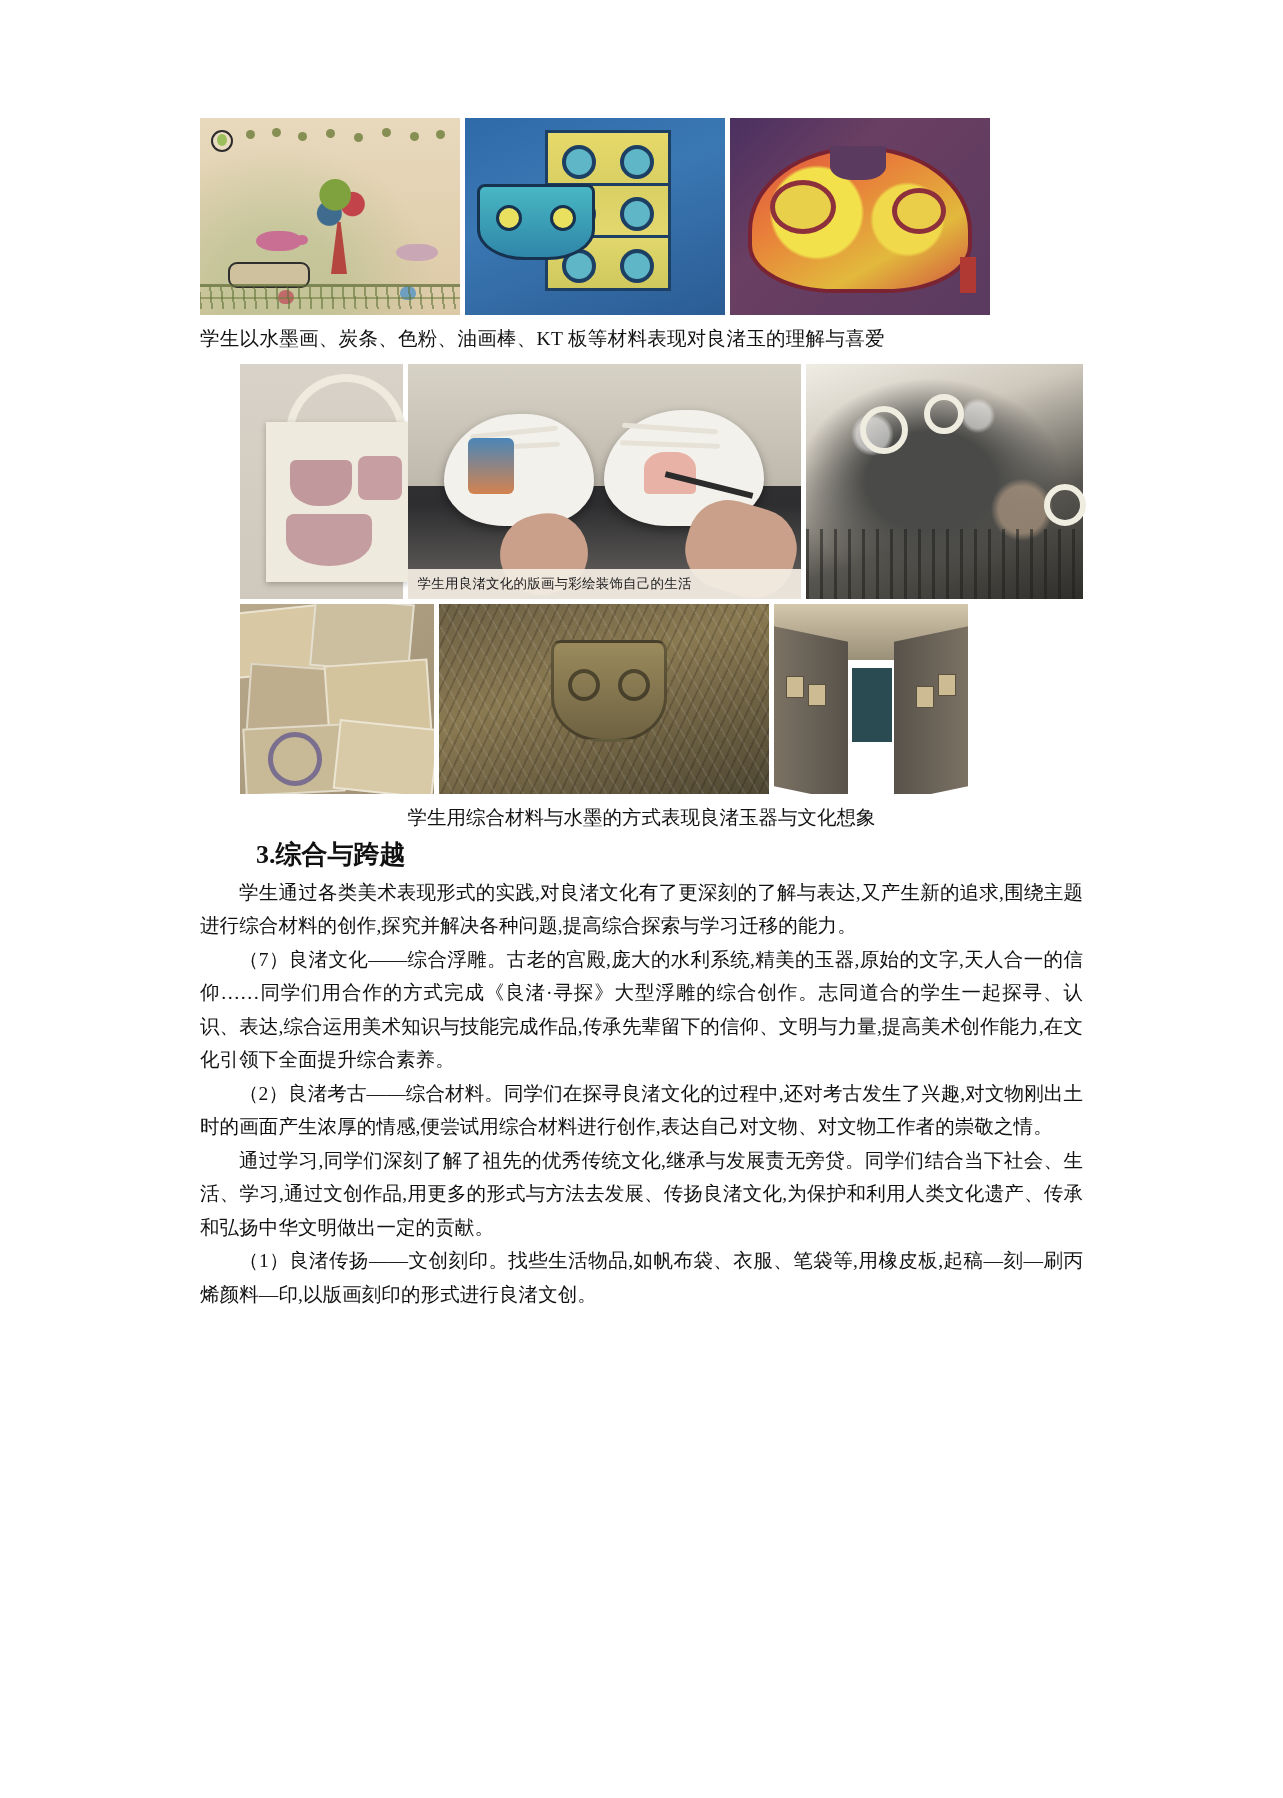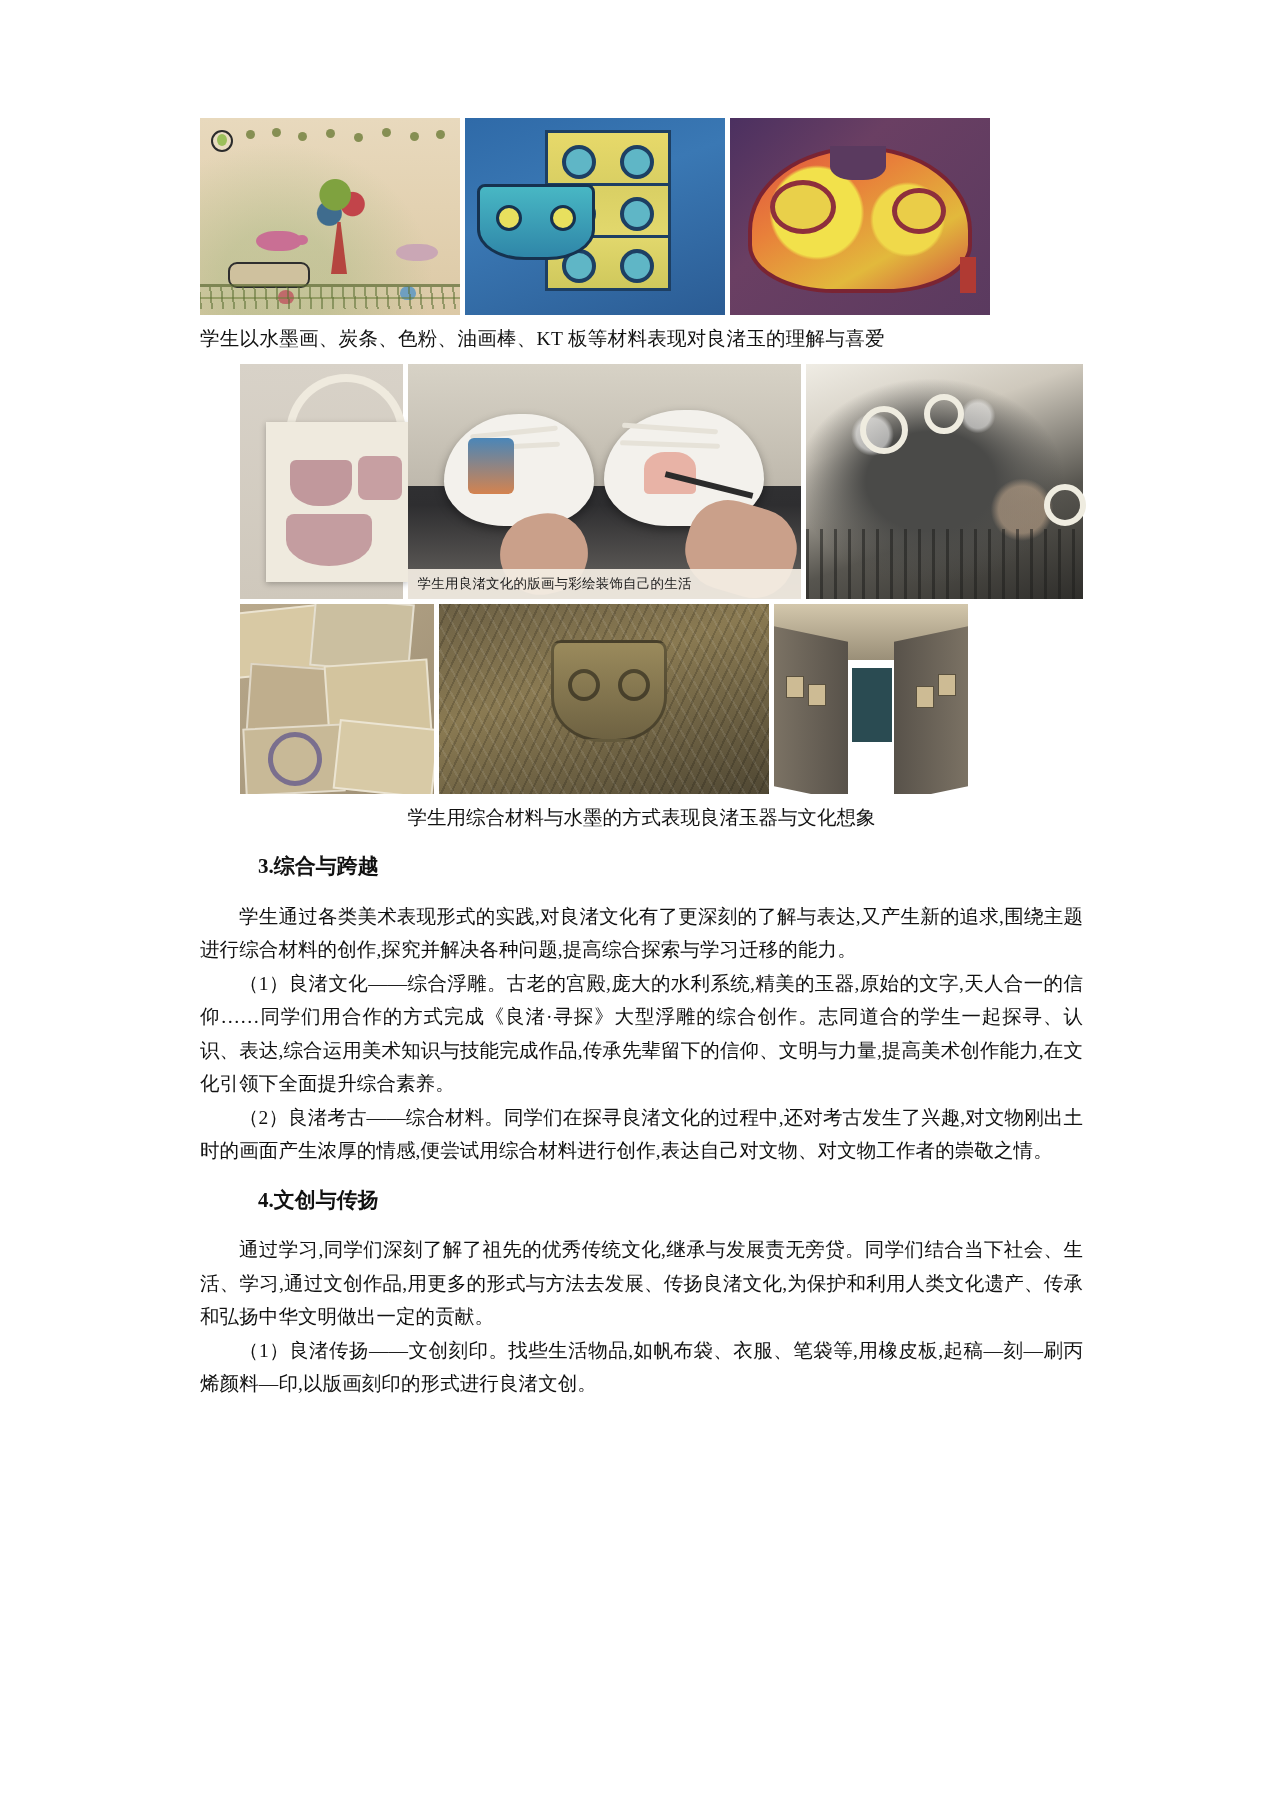--- a/index.html
+++ b/index.html
@@ -224,22 +224,22 @@
   p.body {
     margin: 0;
     font-size: 19.5px;
     line-height: 33.5px;
     text-align: justify;
     text-justify: inter-ideograph;
     text-indent: 2em;
     letter-spacing: .1px;
   }
   p.heading {
-    margin: 16px;
-    font-size: 21px;
+    margin: 4px;
+    font-size: 26px;
     line-height: 33.5px;
     font-weight: bold;
     text-indent: 2em;
   }
 </style>
 </head>
 <body>
 
 <div class="page">
 
@@ -367,23 +367,22 @@
     </div>
   </div>
 
   <div class="caption2">学生用综合材料与水墨的方式表现良渚玉器与文化想象</div>
 
 
   <p class="heading">3.综合与跨越</p>
 
   <p class="body">学生通过各类美术表现形式的实践,对良渚文化有了更深刻的了解与表达,又产生新的追求,围绕主题进行综合材料的创作,探究并解决各种问题,提高综合探索与学习迁移的能力。</p>
 
-  <p class="body">（1）良渚文化——综合浮雕。古老的宫殿,庞大的水利系统,精美的玉器,原始的文字,天人合一的信仰……同学们用合作的方式完成《良渚·寻探》大型浮雕的综合创作。志同道合的学生一起探寻、认识、表达,综合运用美术知识与技能完成作品,传承先辈留下的信仰、文明与力量,提高美术创作能力,在文化引领下全面提升综合素养。</p>
+  <p class="body">（7）良渚文化——综合浮雕。古老的宫殿,庞大的水利系统,精美的玉器,原始的文字,天人合一的信仰……同学们用合作的方式完成《良渚·寻探》大型浮雕的综合创作。志同道合的学生一起探寻、认识、表达,综合运用美术知识与技能完成作品,传承先辈留下的信仰、文明与力量,提高美术创作能力,在文化引领下全面提升综合素养。</p>
 
   <p class="body">（2）良渚考古——综合材料。同学们在探寻良渚文化的过程中,还对考古发生了兴趣,对文物刚出土时的画面产生浓厚的情感,便尝试用综合材料进行创作,表达自己对文物、对文物工作者的崇敬之情。</p>
 
-  <p class="heading">4.文创与传扬</p>
 
   <p class="body">通过学习,同学们深刻了解了祖先的优秀传统文化,继承与发展责无旁贷。同学们结合当下社会、生活、学习,通过文创作品,用更多的形式与方法去发展、传扬良渚文化,为保护和利用人类文化遗产、传承和弘扬中华文明做出一定的贡献。</p>
 
   <p class="body">（1）良渚传扬——文创刻印。找些生活物品,如帆布袋、衣服、笔袋等,用橡皮板,起稿—刻—刷丙烯颜料—印,以版画刻印的形式进行良渚文创。</p>
 
 </div>
 
 </body></html>

